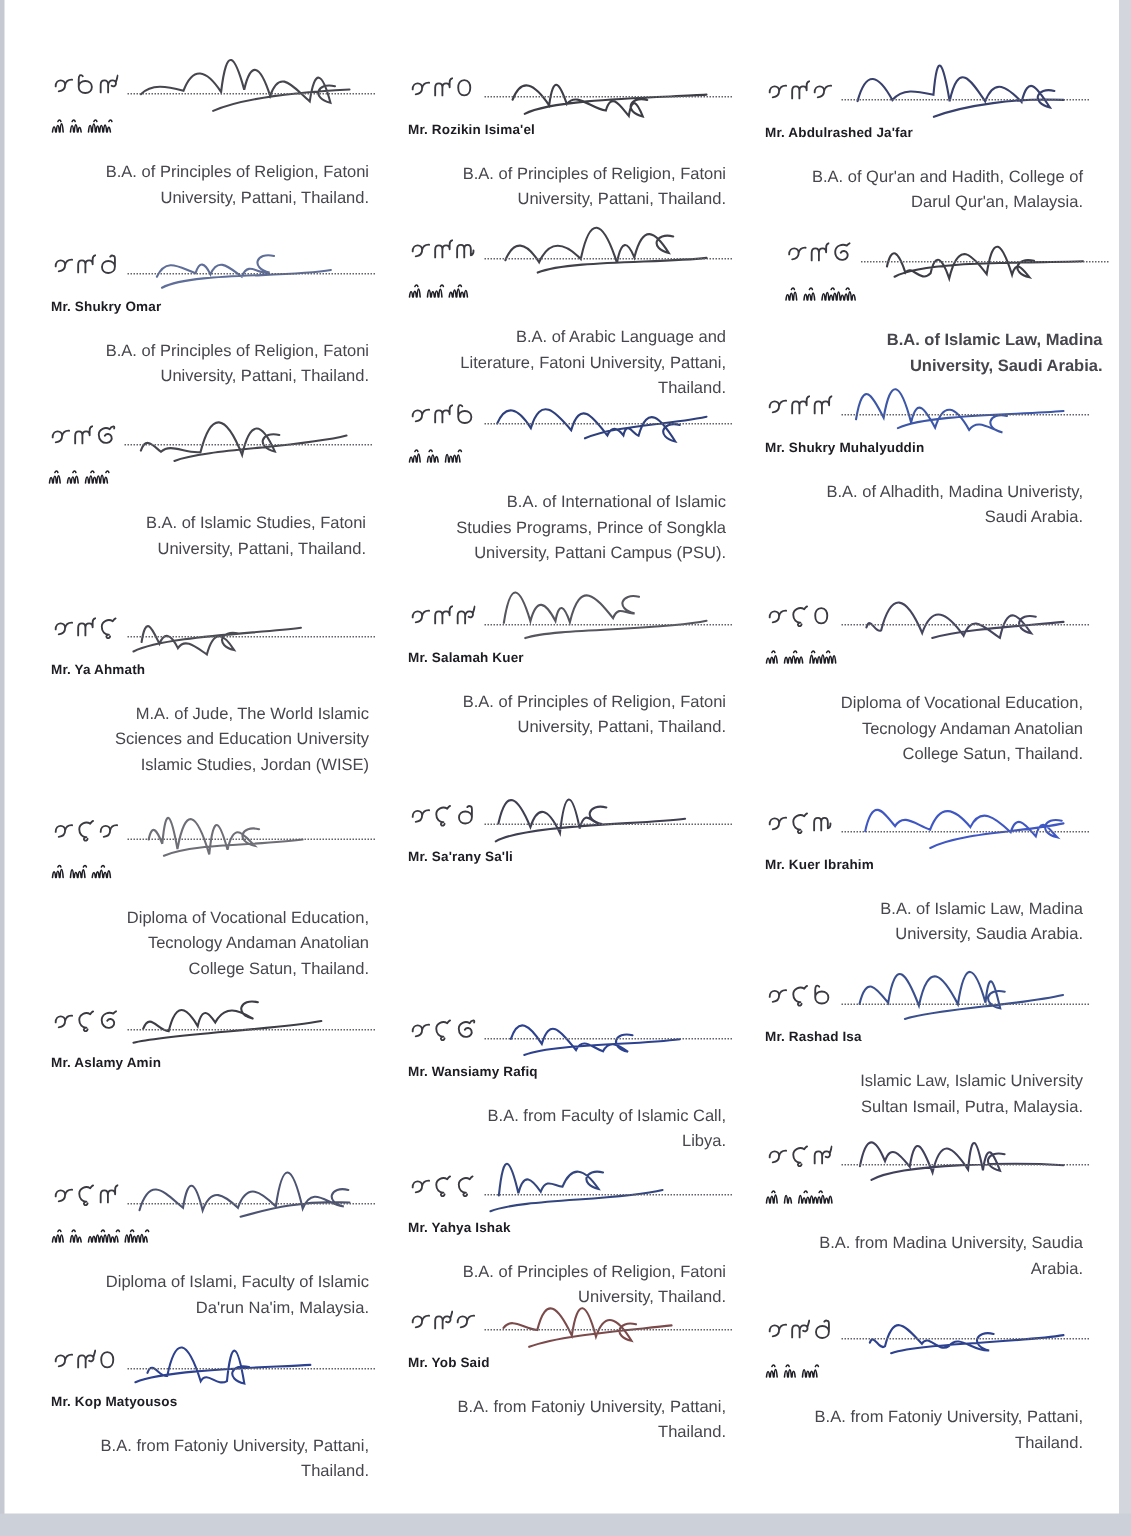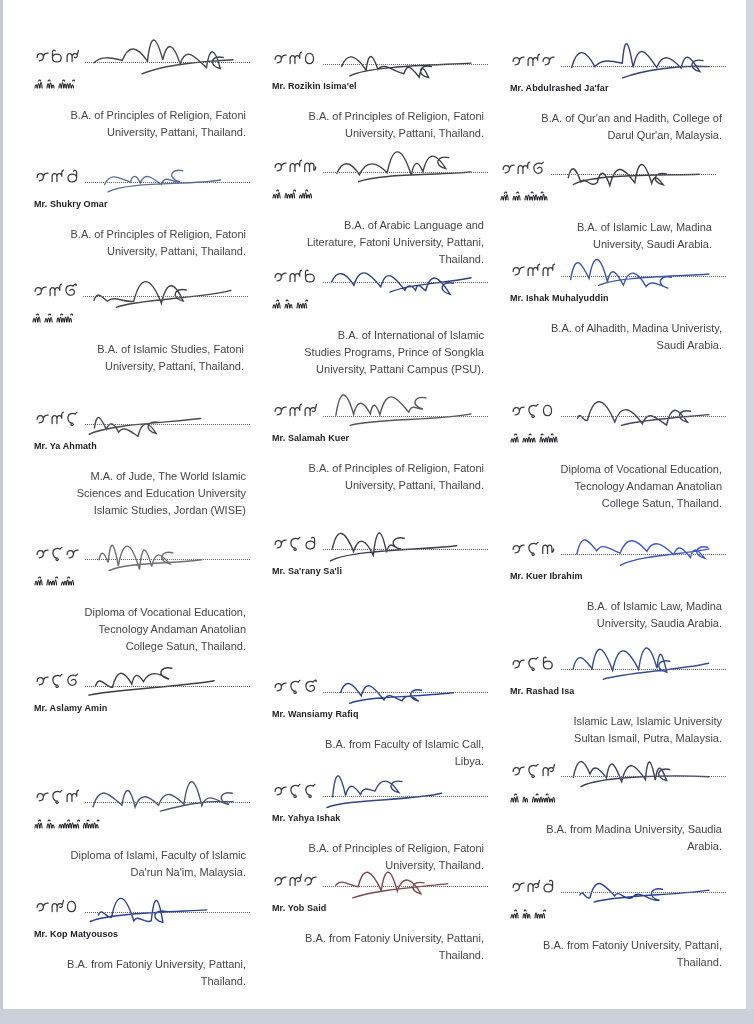--- a/index.html
+++ b/index.html
@@ -146,21 +146,21 @@
         <svg class="sig" viewBox="0 0 150 56">
               <path d="M 11.9 36.5 c 5.6 -13.6, 13.5 -12.8, 22.5 1.3 c 6.9 -15.0, 16.7 -13.5, 27.8 -2.1 c 6.0 -29.1, 14.5 -27.3, 24.1 2.5 c 2.9 -15.6, 7.0 -14.7, 11.6 -3.5 c 5.7 -22.9, 13.8 -17.7, 22.9 -3.1 c -13 -3, -9 -14, 3 -11 M 33.5 44.7 C 53.5 36.5, 116.0 38.4, 146.0 34.9" fill="none" stroke="#41414a" stroke-width="1.4" stroke-linecap="round"></path>
             </svg>
       </span>
     </div>
     <div class="name khmer" aria-label="លោក ម៉ាត់ រីហ្សត"><svg width="45" height="12" viewBox="0 0 45 12" aria-hidden="true">
             <path d=" M1.0 9 c .5 -4.7, 1.6 -4.7, 2.1 0 M3.5 9 c .5 -5.0, 1.6 -5.0, 2.1 0 m-1 -7 c .6 -1.4, 1.6 -1.4, 2 0 M6.0 9 c .5 -7.0, 1.6 -7.0, 2.1 0 M13.0 9 c .5 -6.1, 1.6 -6.1, 2.1 0 M15.5 9 c .5 -4.7, 1.6 -4.7, 2.1 0 M18.0 9 c .5 -5.3, 1.6 -5.3, 2.1 0 M20.5 9 c .5 -6.9, 1.6 -6.9, 2.1 0 m-1 -7 c .6 -1.4, 1.6 -1.4, 2 0 M27.5 9 c .5 -4.1, 1.6 -4.1, 2.1 0 M30.0 9 c .5 -6.1, 1.6 -6.1, 2.1 0 M32.5 9 c .5 -7.0, 1.6 -7.0, 2.1 0 m-1 -7 c .6 -1.4, 1.6 -1.4, 2 0 M35.0 9 c .5 -4.2, 1.6 -4.2, 2.1 0 M37.5 9 c .5 -5.8, 1.6 -5.8, 2.1 0" fill="none" stroke="#1d1d24" stroke-width="1.05" stroke-linecap="round"></path>
           </svg></div>
     <div class="desc">B.A. of Arabic Language and Literature, Fatoni University, Pattani, Thailand.</div>
   </div>
-      <div class="entry" style="left: 500px; top: 148px;">
+      <div class="entry" style="left: 523px; top: 148px; font-weight: bold;">
     <div class="sig-row">
       <span class="num" aria-label="๑๗๔">
             <svg width="15" height="19" viewBox="0 0 20 26" aria-hidden="true">
               <path d="M4 14.5 C4 11 6.2 9 8.6 9 C11 9 12.6 10.8 12.6 13.2 C12.6 16.4 10.4 18.6 6.8 19 M12.6 13.2 C13.4 9.6 15.6 8.2 19 8.4" fill="none" stroke="#3a3a40" stroke-width="1.7" stroke-linecap="round" stroke-linejoin="round"></path>
             </svg>
             <svg width="15" height="19" viewBox="0 0 20 26" aria-hidden="true">
               <path d="M4 20 L4 13 C4 10.4 5.4 9 7.4 9 C9.4 9 10.6 10.4 10.6 13 L10.6 20 M10.6 13 C10.6 10.4 12 9 14 9 C16 9 17.2 10.4 17.2 12.5 L17.2 8 C17.2 6 18 4.8 19.5 4.4" fill="none" stroke="#3a3a40" stroke-width="1.7" stroke-linecap="round" stroke-linejoin="round"></path>
             </svg>
             <svg width="15" height="19" viewBox="0 0 20 26" aria-hidden="true">
               <path d="M15.5 6.5 C11.5 4.5 5.5 6.5 5 11.5 C4.5 16.5 8 20 12 19.5 C15.5 19 17 16 16 13.5 C15 11 11.5 10.5 10 13 M15.5 6.5 C16.3 5.5 17 4.8 18 4.4" fill="none" stroke="#3a3a40" stroke-width="1.7" stroke-linecap="round" stroke-linejoin="round"></path>
@@ -237,21 +237,21 @@
             <svg width="15" height="19" viewBox="0 0 20 26" aria-hidden="true">
               <path d="M4 20 L4 13 C4 10.4 5.4 9 7.4 9 C9.4 9 10.6 10.4 10.6 13 L10.6 20 M10.6 13 C10.6 10.4 12 9 14 9 C16 9 17.2 10.4 17.2 12.5 L17.2 8 C17.2 6 18 4.8 19.5 4.4" fill="none" stroke="#3a3a40" stroke-width="1.7" stroke-linecap="round" stroke-linejoin="round"></path>
             </svg>
           </span>
       <span class="line-wrap">
         <svg class="sig" viewBox="0 0 150 56">
               <path d="M 7.7 38.5 c 4.6 -28.0, 11.0 -15.8, 18.4 -1.0 c 4.6 -27.0, 11.0 -24.7, 18.3 3.2 c 4.0 -17.9, 9.6 -8.3, 16.0 3.4 c 5.7 -17.7, 13.6 -14.5, 22.7 1.5 c 5.6 -7.9, 13.3 -0.9, 22.2 1.7 c -13 -3, -9 -14, 3 -11 M 35.6 44.4 C 55.6 35.0, 116.0 35.7, 146.0 33.0" fill="none" stroke="#3c56a8" stroke-width="1.4" stroke-linecap="round"></path>
             </svg>
       </span>
     </div>
-    <div class="name">Mr. Ishak Muhalyuddin</div>
+    <div class="name">Mr. Shukry Muhalyuddin</div>
     <div class="desc">B.A. of Alhadith, Madina Univeristy, Saudi Arabia.</div>
   </div>
       <div class="entry" style="left: 34px; top: 398px;">
     <div class="sig-row">
       <span class="num" aria-label="๑๗๘">
             <svg width="15" height="19" viewBox="0 0 20 26" aria-hidden="true">
               <path d="M4 14.5 C4 11 6.2 9 8.6 9 C11 9 12.6 10.8 12.6 13.2 C12.6 16.4 10.4 18.6 6.8 19 M12.6 13.2 C13.4 9.6 15.6 8.2 19 8.4" fill="none" stroke="#3a3a40" stroke-width="1.7" stroke-linecap="round" stroke-linejoin="round"></path>
             </svg>
             <svg width="15" height="19" viewBox="0 0 20 26" aria-hidden="true">
               <path d="M4 20 L4 13 C4 10.4 5.4 9 7.4 9 C9.4 9 10.6 10.4 10.6 13 L10.6 20 M10.6 13 C10.6 10.4 12 9 14 9 C16 9 17.2 10.4 17.2 12.5 L17.2 8 C17.2 6 18 4.8 19.5 4.4" fill="none" stroke="#3a3a40" stroke-width="1.7" stroke-linecap="round" stroke-linejoin="round"></path>

